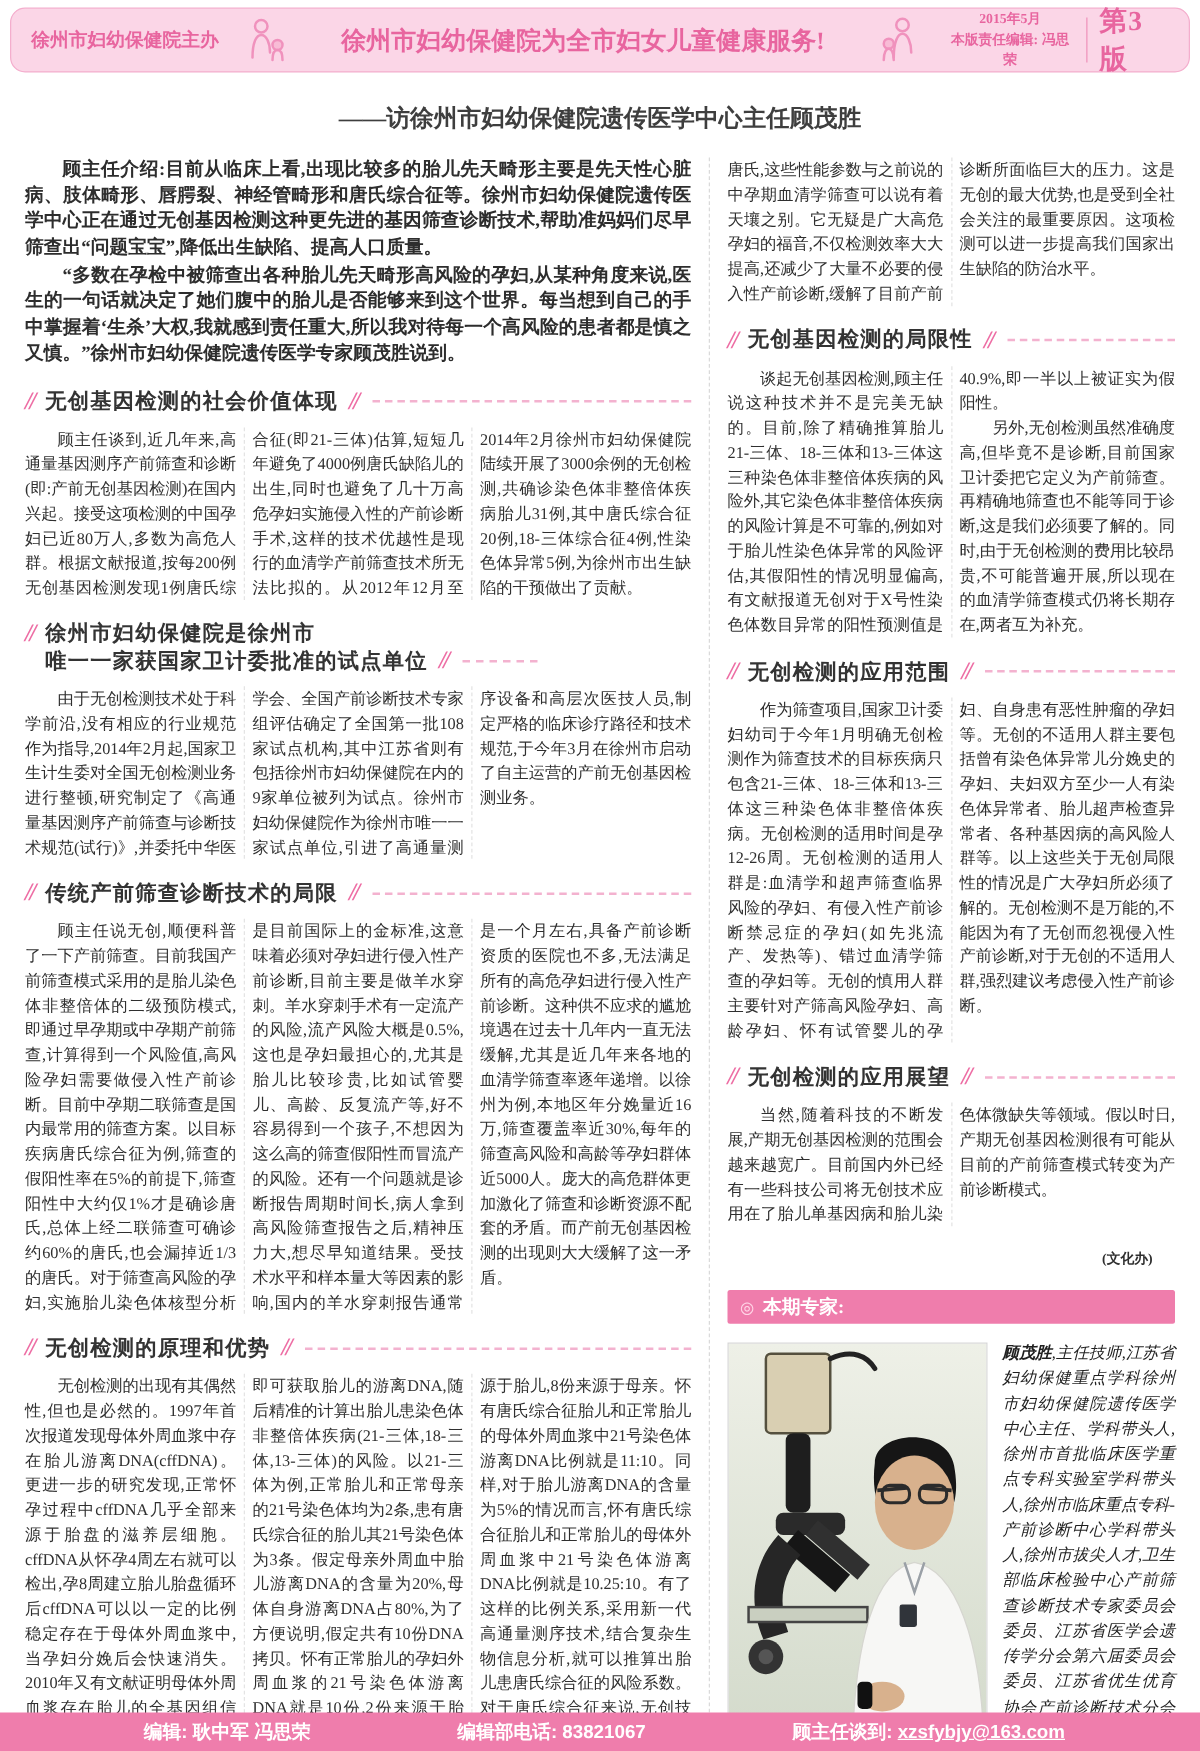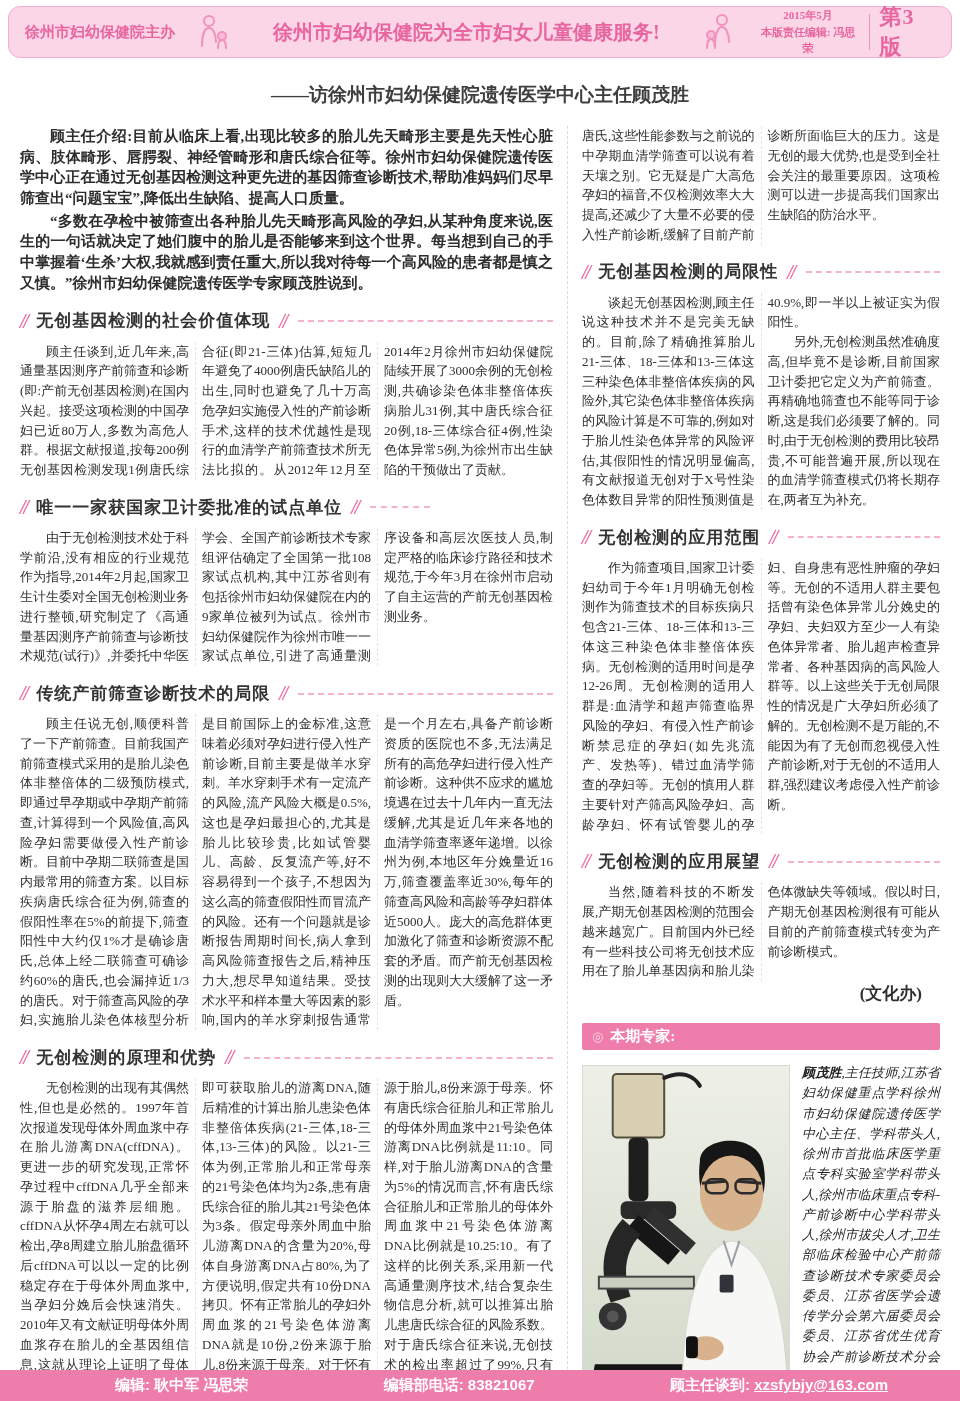--- a/index.html
+++ b/index.html
@@ -50,35 +50,35 @@
   .line2row { display:flex; align-items:center; }
   
   .cols3, .cols2 {
     font-size:13px; line-height:1.52; text-align:justify; color:#2f2f2f;
     column-gap:13px; column-rule:1px dashed #e4e4e4;
   }
   .cols3 { column-count:3; }
   .cols2 { column-count:2; }
   .cols3 p, .cols2 p { text-indent:2em; }
   .cols2 p.noindent, .cols3 p.noindent { text-indent:0; }
-  .byline { text-align:right; font-weight:bold; font-size:17px; margin:1px 18px 0 0; color:#2f2f2f; }
+  .byline { text-align:right; font-weight:bold; font-size:11px; margin:18px 18px 0 0; color:#2f2f2f; }
   
   .expert-banner {
     margin-top:18px; background:#ef7dac; color:#ffffff; border-radius:2px;
     font-size:15px; font-weight:bold; padding:4px 10px; display:flex; align-items:center; gap:7px;
   }
   .banner-dot { color:#ffd6e7; font-size:13px; }
   .expert-bio { margin-top:13px; font-style:italic; font-size:13px; line-height:1.56; text-align:justify; color:#1f1f1f; }
   .expert-photo { float:left; width:208px; height:322px; margin:2px 12px 4px 0; border:1px solid #d8d8d8; }
   .expert-name { font-weight:bold; }
   
   .footer {
     position:absolute; left:0; right:0; bottom:0; height:31px;
     background:#ef7dac; color:#ffffff; display:flex; align-items:center;
-    justify-content:space-between; padding:0 72px 0 115px;
+    justify-content:space-between; padding:0 108px 0 115px;
     font-size:15px; font-weight:bold;
     font-family:"Liberation Sans","DejaVu Sans",sans-serif;
   }
   .footer a { color:#ffffff; }
 </style>
 </head>
 <body>
 
 <div class="page">
 
@@ -133,20 +133,21 @@
         </div>
         <div class="cols3">
           <p>顾主任谈到,近几年来,高通量基因测序产前筛查和诊断(即:产前无创基因检测)在国内兴起。接受这项检测的中国孕妇已近80万人,多数为高危人群。根据文献报道,按每200例无创基因检测发现1例唐氏综合征(即21-三体)估算,短短几年避免了4000例唐氏缺陷儿的出生,同时也避免了几十万高危孕妇实施侵入性的产前诊断手术,这样的技术优越性是现行的血清学产前筛查技术所无法比拟的。从2012年12月至2014年2月徐州市妇幼保健院陆续开展了3000余例的无创检测,共确诊染色体非整倍体疾病胎儿31例,其中唐氏综合征20例,18-三体综合征4例,性染色体异常5例,为徐州市出生缺陷的干预做出了贡献。</p>
         </div>
       </div>
 
       <div class="sec">
         <div class="sec-head two-line">
           <span class="slash">//</span>
           <span class="lines">
+            <span class="sec-title">徐州市妇幼保健院是徐州市</span>
             <span class="line2row">
               <span class="sec-title">唯一一家获国家卫计委批准的试点单位</span>
               <span class="slash after">//</span>
               <span class="dashline" style="width:60px;flex:0 0 60px;"></span>
             </span>
           </span>
         </div>
         <div class="cols3">
           <p>由于无创检测技术处于科学前沿,没有相应的行业规范作为指导,2014年2月起,国家卫生计生委对全国无创检测业务进行整顿,研究制定了《高通量基因测序产前筛查与诊断技术规范(试行)》,并委托中华医学会、全国产前诊断技术专家组评估确定了全国第一批108家试点机构,其中江苏省则有包括徐州市妇幼保健院在内的9家单位被列为试点。徐州市妇幼保健院作为徐州市唯一一家试点单位,引进了高通量测序设备和高层次医技人员,制定严格的临床诊疗路径和技术规范,于今年3月在徐州市启动了自主运营的产前无创基因检测业务。</p>
         </div>

